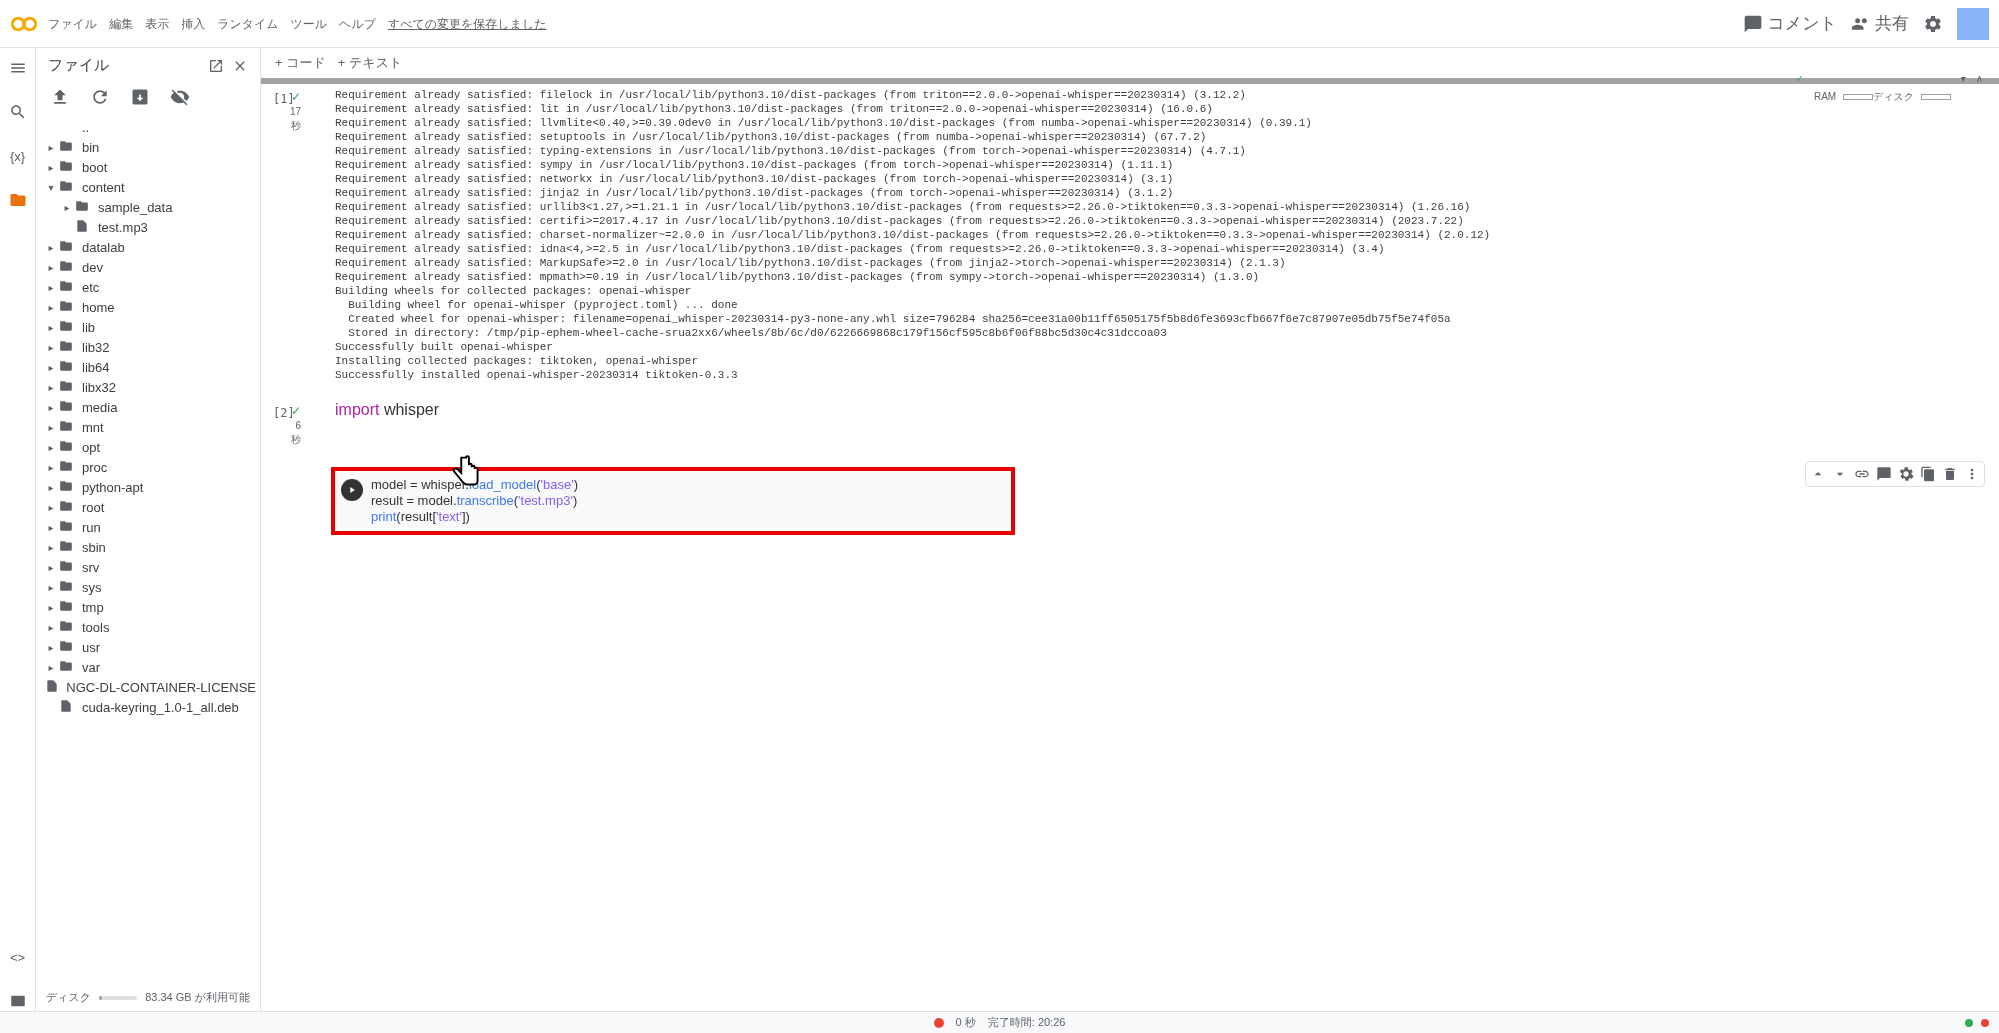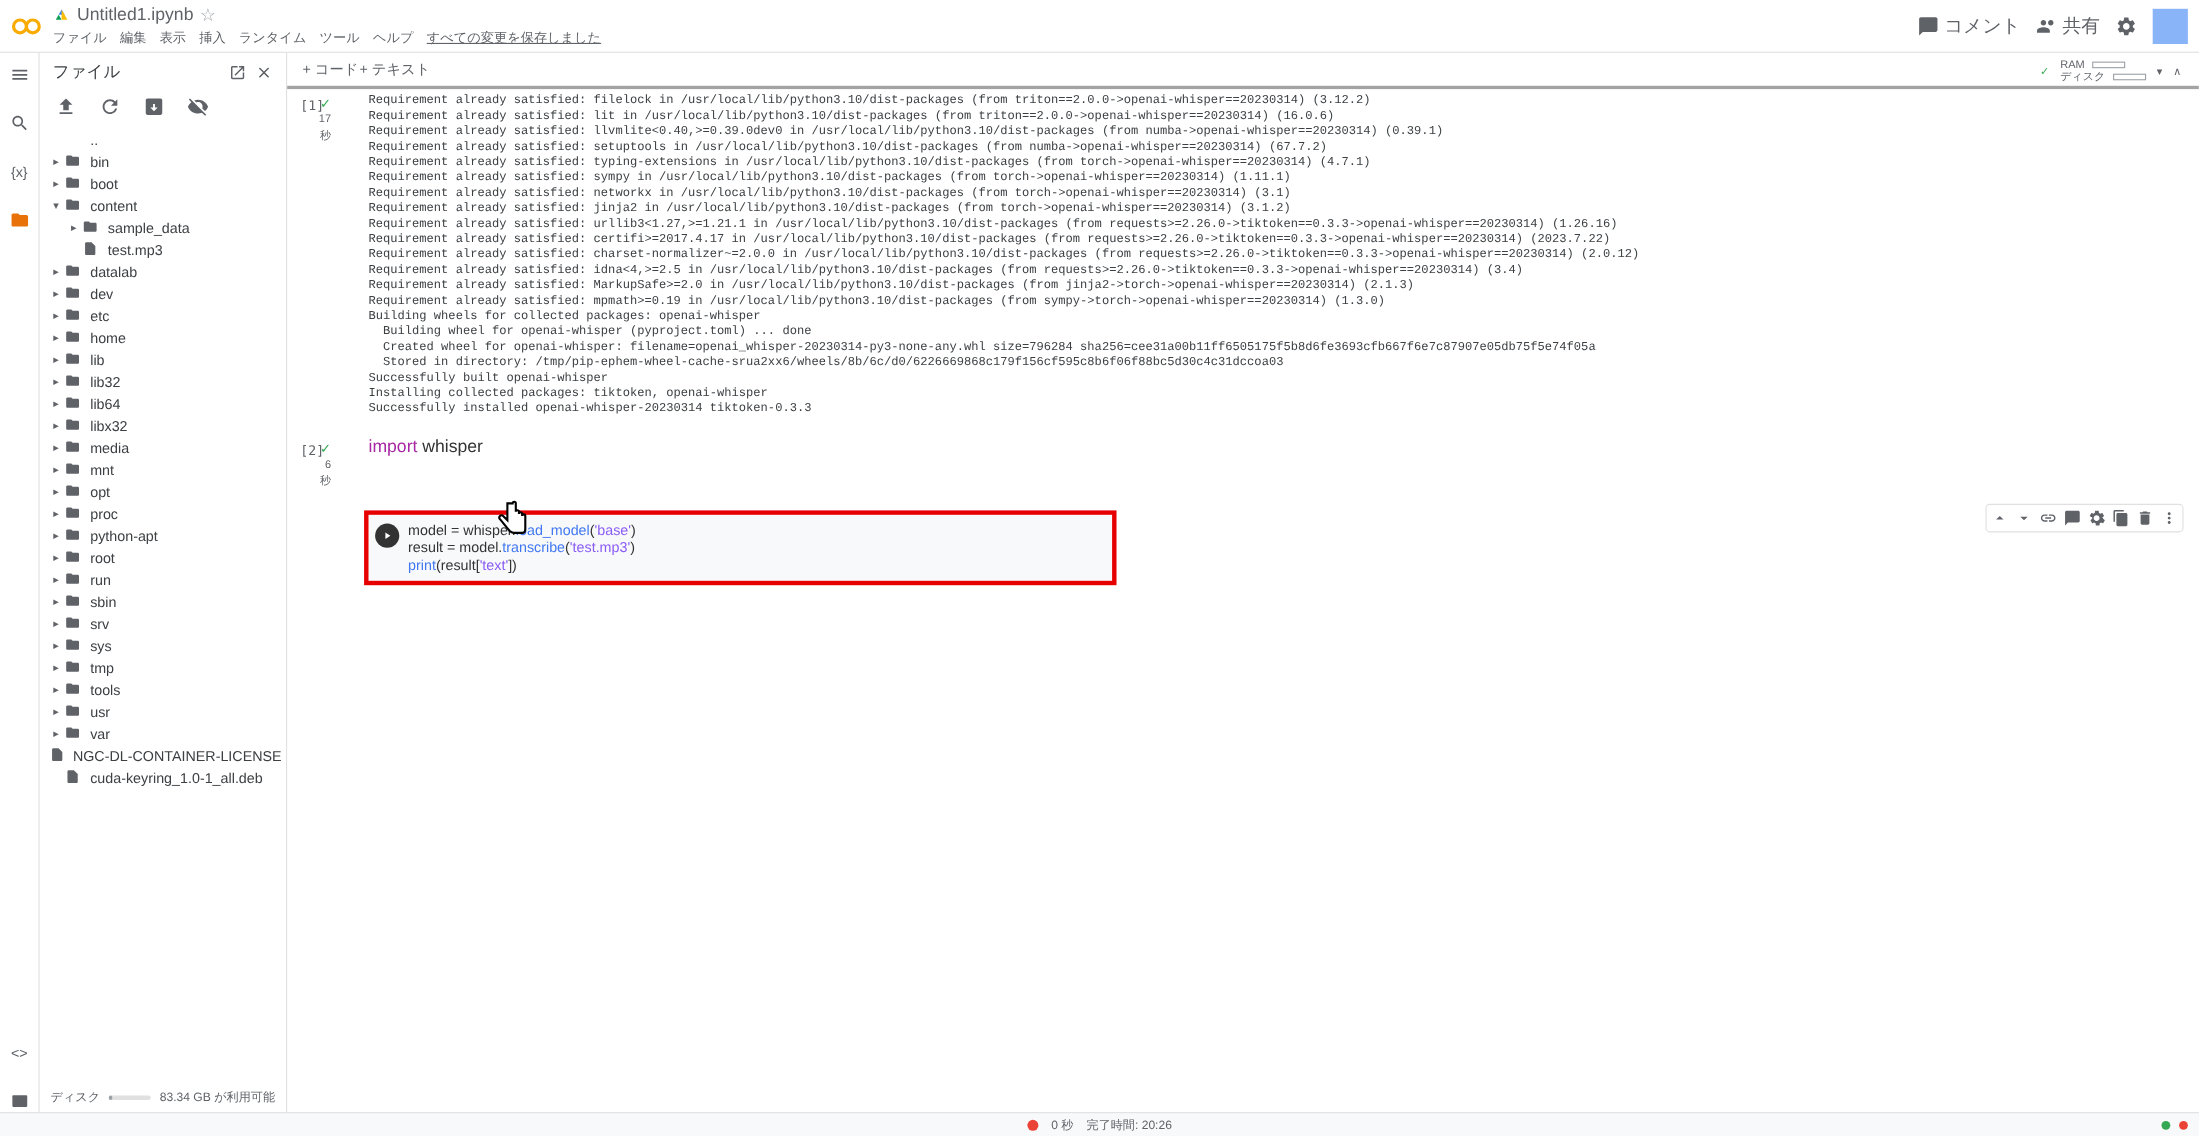--- a/index.html
+++ b/index.html
@@ -34,24 +34,24 @@
 .sidebar-toolbar svg { width: 20px; height: 20px; fill: #5f6368; cursor: pointer; }
 .file-tree { flex: 1; overflow-y: auto; font-size: 13px; color: #3c4043; }
 .tree-item { display: flex; align-items: center; padding: 2px 4px; cursor: pointer; white-space: nowrap; }
 .tree-arrow { width: 14px; font-size: 10px; color: #5f6368; text-align: center; }
 .tree-icon { width: 18px; height: 16px; margin-right: 6px; display: inline-flex; }
 .tree-icon svg { width: 16px; height: 14px; fill: #5f6368; }
 .disk-row { display: flex; align-items: center; padding: 6px 10px; font-size: 11px; color: #5f6368; gap: 8px; }
 .disk-bar { flex: 1; height: 4px; background: #e0e0e0; border-radius: 2px; position: relative; }
 .disk-bar::after { content: ''; position: absolute; left: 0; top: 0; height: 100%; width: 8%; background: #9aa0a6; border-radius: 2px; }
 .content { flex: 1; display: flex; flex-direction: column; overflow: hidden; }
-.cell-toolbar { display: flex; gap: 1px; padding: 6px 14px; font-size: 13px; color: #5f6368; border-bottom: 3px solid #a3a3a3; }
+.cell-toolbar { display: flex; gap: 12px; padding: 6px 14px; font-size: 13px; color: #5f6368; border-bottom: 6px solid #a3a3a3; }
 .cell-toolbar span { cursor: pointer; }
 .content-right-hdr { display: flex; align-items: center; gap: 10px; position: absolute; right: 16px; top: 54px; font-size: 10px; color: #5f6368; }
-.ram-disk { display: flex; flex-direction: column; align-items: flex-start; line-height: 11px; }
+.ram-disk { display: flex; flex-direction: row; align-items: flex-end; line-height: 11px; margin-top: 37px; }
 .ram-disk-bar { width: 30px; height: 6px; border: 1px solid #9aa0a6; margin-left: 4px; display: inline-block; }
 .notebook { flex: 1; overflow-y: auto; padding: 0 0 20px 0; }
 .cell { display: flex; margin: 4px 4px; }
 .cell-gutter { width: 40px; display: flex; flex-direction: column; align-items: flex-end; padding: 2px 4px; font-size: 10px; color: #5f6368; gap: 2px; }
 .cell-check { color: #34a853; font-size: 12px; }
 .cell-body { flex: 1; position: relative; }
 .output { font-family: 'Courier New', monospace; font-size: 11px; line-height: 14px; color: #3c4043; white-space: pre; padding-left: 30px; overflow-x: hidden; }
 .code-line { line-height: 16px; }
 .kw { color: #a626a4; }
 .str { color: #8b5cf6; }
@@ -75,29 +75,20 @@
 <body>
 
 <div class="header">
   <div class="logo">
     <svg viewBox="0 0 24 24">
         <circle cx="7" cy="12" r="5" fill="none" stroke="#f9ab00" stroke-width="2.5"></circle>
         <circle cx="17" cy="12" r="5" fill="none" stroke="#f9ab00" stroke-width="2.5"></circle>
       </svg>
   </div>
   <div class="title-area">
-    <div class="title-row">
-      <span class="drive-icon"><svg viewBox="0 0 24 24">
-            <path fill="#0f9d58" d="M4 18l4-7 4 7z"></path>
-            <path fill="#4285f4" d="M8 11l4-7 4 7z"></path>
-            <path fill="#fbbc04" d="M12 4l8 14h-8z"></path>
-          </svg></span>
-      <span class="title">Untitled1.ipynb</span>
-      <span class="star-icon">☆</span>
-    </div>
     <div class="menu-row">
       <span>ファイル</span>
       <span>編集</span>
       <span>表示</span>
       <span>挿入</span>
       <span>ランタイム</span>
       <span>ツール</span>
       <span>ヘルプ</span>
       <span class="save-msg">すべての変更を保存しました</span>
     </div>

